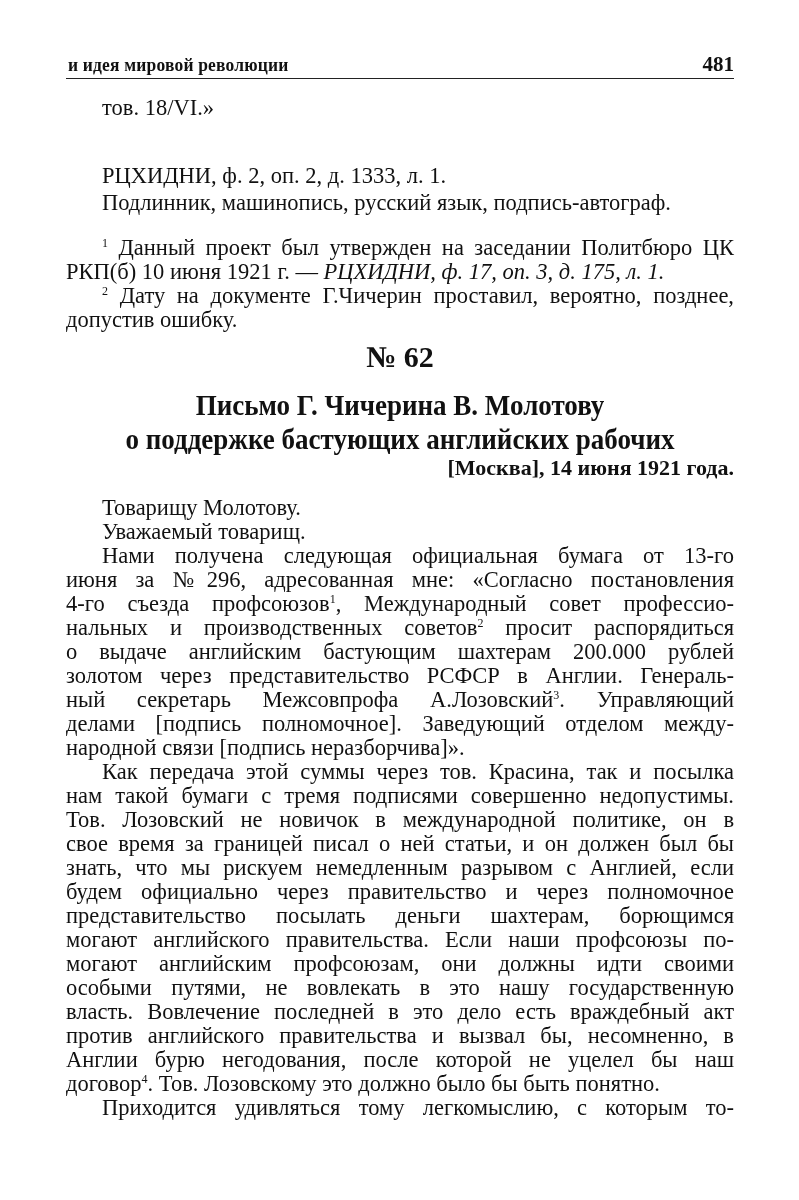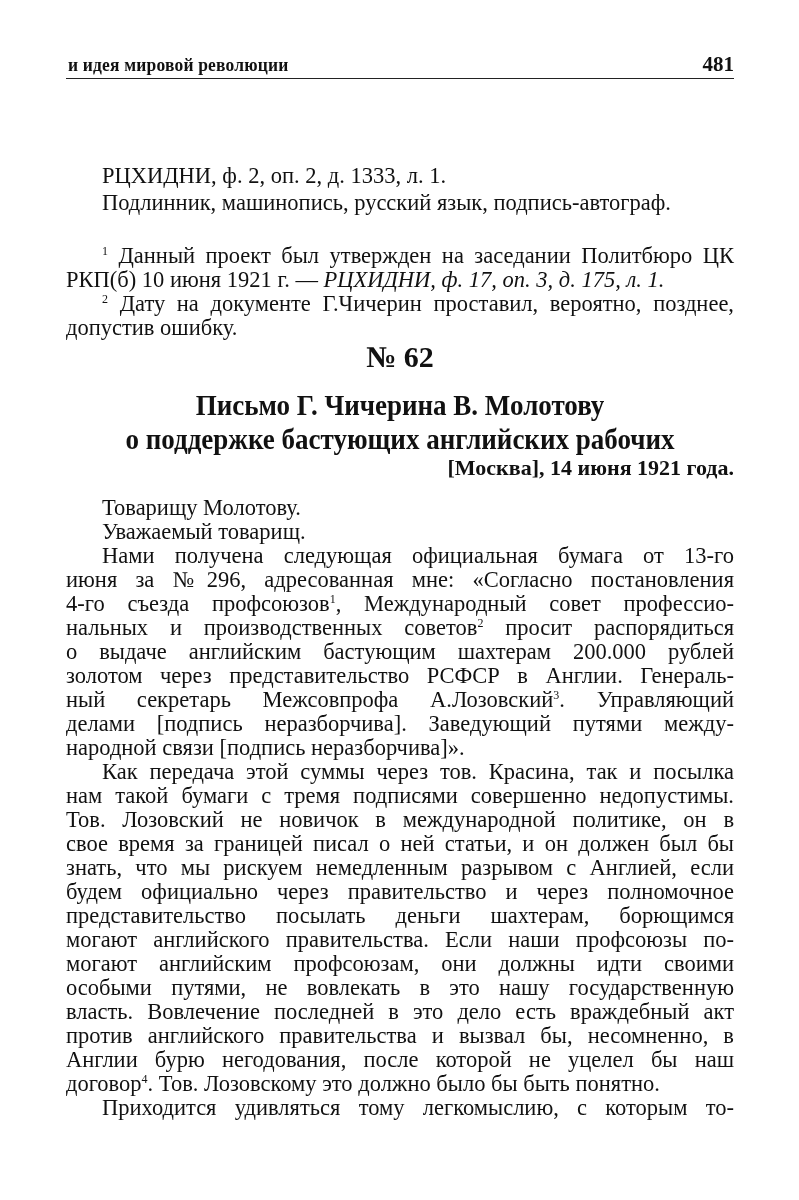--- a/index.html
+++ b/index.html
@@ -70,21 +70,21 @@
       left: 36px;
       width: 632px;
     }
     .archive {
       top: 164px;
       left: 36px;
       width: 632px;
     }
     .archive .line { height: 27px; text-align-last: left; }
     .footnotes {
-      top: 244px;
+      top: 236px;
     }
     .doc-number {
       position: absolute;
       top: 340px;
       left: 0;
       width: 668px;
       text-align: center;
       font-weight: bold;
       font-size: 30px;
       line-height: 34px;
@@ -125,20 +125,21 @@
 <body>
 
 <div class="page">
 
   <div class="running-head">
     <span class="rh-title">и идея мировой революции</span>
     <span class="rh-page">481</span>
   </div>
 
   <div class="text-block intro">
+    <span class="line last">тов. 18/VI.»</span>
   </div>
 
   <div class="text-block archive">
     <span class="line">РЦХИДНИ, ф. 2, оп. 2, д. 1333, л. 1.</span>
     <span class="line">Подлинник, машинопись, русский язык, подпись-автограф.</span>
   </div>
 
   <div class="text-block footnotes">
     <span class="line indent"><sup>1</sup> <span>Данный проект был утвержден на заседании Политбюро ЦК</span></span>
     <span class="line last"><span>РКП(б) 10 июня 1921 г. — </span><span class="it">РЦХИДНИ, ф. 17, оп. 3, д. 175, л. 1.</span></span>
@@ -159,21 +160,21 @@
     <span class="line last indent">Товарищу Молотову.</span>
     <span class="line last indent">Уважаемый товарищ.</span>
 
     <span class="line indent">Нами получена следующая официальная бумага от 13-го</span>
     <span class="line">июня за №296, адресованная мне: «Согласно постановления</span>
     <span class="line"><span>4-го съезда профсоюзов</span><sup>1</sup><span>, Международный совет профессио-</span></span>
     <span class="line"><span>нальных и производственных советов</span><sup>2</sup><span> просит распорядиться</span></span>
     <span class="line">о выдаче английским бастующим шахтерам 200.000 рублей</span>
     <span class="line">золотом через представительство РСФСР в Англии. Генераль-</span>
     <span class="line"><span>ный секретарь Межсовпрофа А.Лозовский</span><sup>3</sup><span>. Управляющий</span></span>
-    <span class="line">делами [подпись неразборчива]. Заведующий путями между-</span>
+    <span class="line">делами [подпись полномочное]. Заведующий отделом между-</span>
     <span class="line last">народной связи [подпись неразборчива]».</span>
 
     <span class="line indent">Как передача этой суммы через тов. Красина, так и посылка</span>
     <span class="line">нам такой бумаги с тремя подписями совершенно недопустимы.</span>
     <span class="line">Тов. Лозовский не новичок в международной политике, он в</span>
     <span class="line">свое время за границей писал о ней статьи, и он должен был бы</span>
     <span class="line">знать, что мы рискуем немедленным разрывом с Англией, если</span>
     <span class="line">будем официально через правительство и через полномочное</span>
     <span class="line">представительство посылать деньги шахтерам, борющимся</span>
     <span class="line">могают английского правительства. Если наши профсоюзы по-</span>

